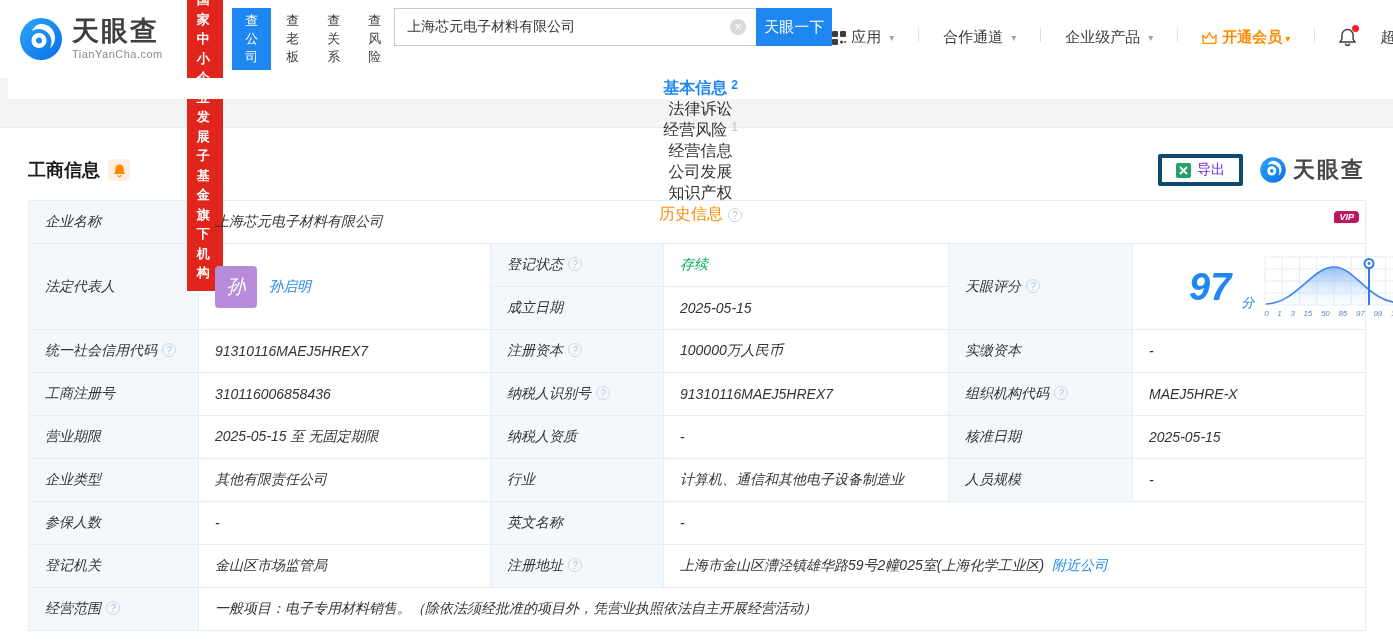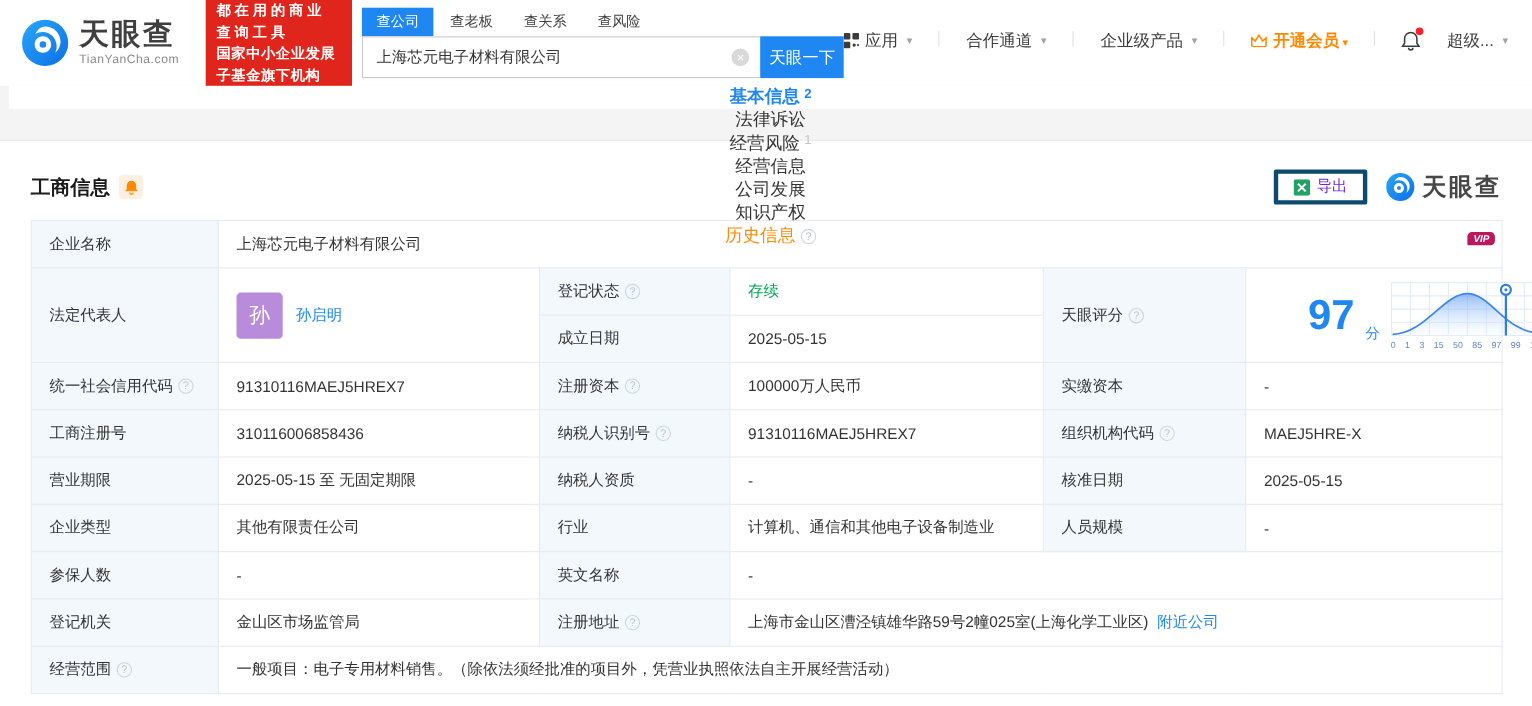--- a/index.html
+++ b/index.html
@@ -8,21 +8,21 @@
 
   
   .header { height:78px; display:flex; align-items:center; padding:0 22px 0 18px; background:#fff; }
   .logo { display:flex; align-items:center; gap:8px; }
   .logo-text .brand { font-size:27px; font-weight:bold; color:#3f3f3f; letter-spacing:2px; line-height:1; }
   .logo-text .domain { font-size:11px; color:#8a8a8a; letter-spacing:.5px; margin-top:3px; }
   .slogan { background:#e0261c; color:#fff; margin-left:24px; padding:8px 10px; line-height:1.5; }
   .slogan .l1 { font-size:13px; font-weight:bold; letter-spacing:3.5px; }
   .slogan .l2 { font-size:13px; font-weight:bold; letter-spacing:.5px; }
 
-  .search-wrap { margin-left:9px; display:flex; flex-direction:column; }
+  .search-wrap { margin-left:9px; display:flex; flex-direction:row; }
   .search-tabs { display:flex; gap:2px; }
   .search-tab { font-size:13px; color:#404040; padding:4px 13px; cursor:pointer; }
   .search-tab.active { background:#1e87f2; color:#fff; }
   .search-bar { display:flex; }
   .search-input-box { position:relative; width:362px; }
   .search-input { width:100%; height:38px; border:1px solid #c9c9c9; border-right:none; padding:0 34px 0 12px;
      font-size:14px; color:#333; outline:none; font-family:inherit; }
   .clear-icon { position:absolute; right:10px; top:11px; width:16px; height:16px; border-radius:50%;
      background:#d9d9d9; color:#fff; font-size:12px; line-height:16px; text-align:center; cursor:pointer; }
   .search-btn { width:76px; height:38px; background:#1e87f2; color:#fff; border:none; font-size:15px; cursor:pointer; font-family:inherit; }
@@ -57,21 +57,21 @@
   .bell-badge { width:22px; height:22px; background:#fdf0e3; border-radius:4px; margin-left:8px;
      display:flex; align-items:center; justify-content:center; cursor:pointer; }
   .head-right { margin-left:auto; display:flex; align-items:center; gap:16px; }
   .export-btn { display:flex; align-items:center; gap:6px; height:32px; padding:0 14px; background:#fff;
      border:4px solid #0c4a6e; border-radius:2px; font-size:14px; color:#6d28d9; cursor:pointer; font-family:inherit; }
   .watermark { display:flex; align-items:center; gap:6px; }
   .watermark .wm-text { font-size:22px; font-weight:bold; color:#474747; letter-spacing:2px; }
 
   
   .info-table { width:1337px; margin:0 28px; border-collapse:collapse; table-layout:fixed; font-size:14px; }
-  .info-table td { border:1px solid #e6ecf3; height:43px; padding:0 16px; vertical-align:middle; color:#333; }
+  .info-table td { border:1px solid #e6ecf3; height:43px; padding:0 16px; vertical-align:middle; color:#333;font-style:italic; }
   .info-table td.lbl { background:#f3f8fd; }
   .rep-cell { display:flex; align-items:center; gap:12px; }
   .avatar { width:42px; height:42px; background:#b88cdb; border-radius:4px; color:#fff; font-size:19px;
      display:flex; align-items:center; justify-content:center; }
   a.link { color:#1e87f2; text-decoration:none; cursor:pointer; }
   .green { color:#00a854; }
   .score-cell { display:flex; align-items:center; gap:10px; padding:2px 0;margin-left:40px; }
   .score-num { font-size:38px; font-weight:bold; color:#1e87f2; line-height:1; }
   .score-unit { font-size:13px; color:#1e87f2; align-self:flex-end; margin-bottom:6px; }
   .score-chart { display:flex; flex-direction:column; }

